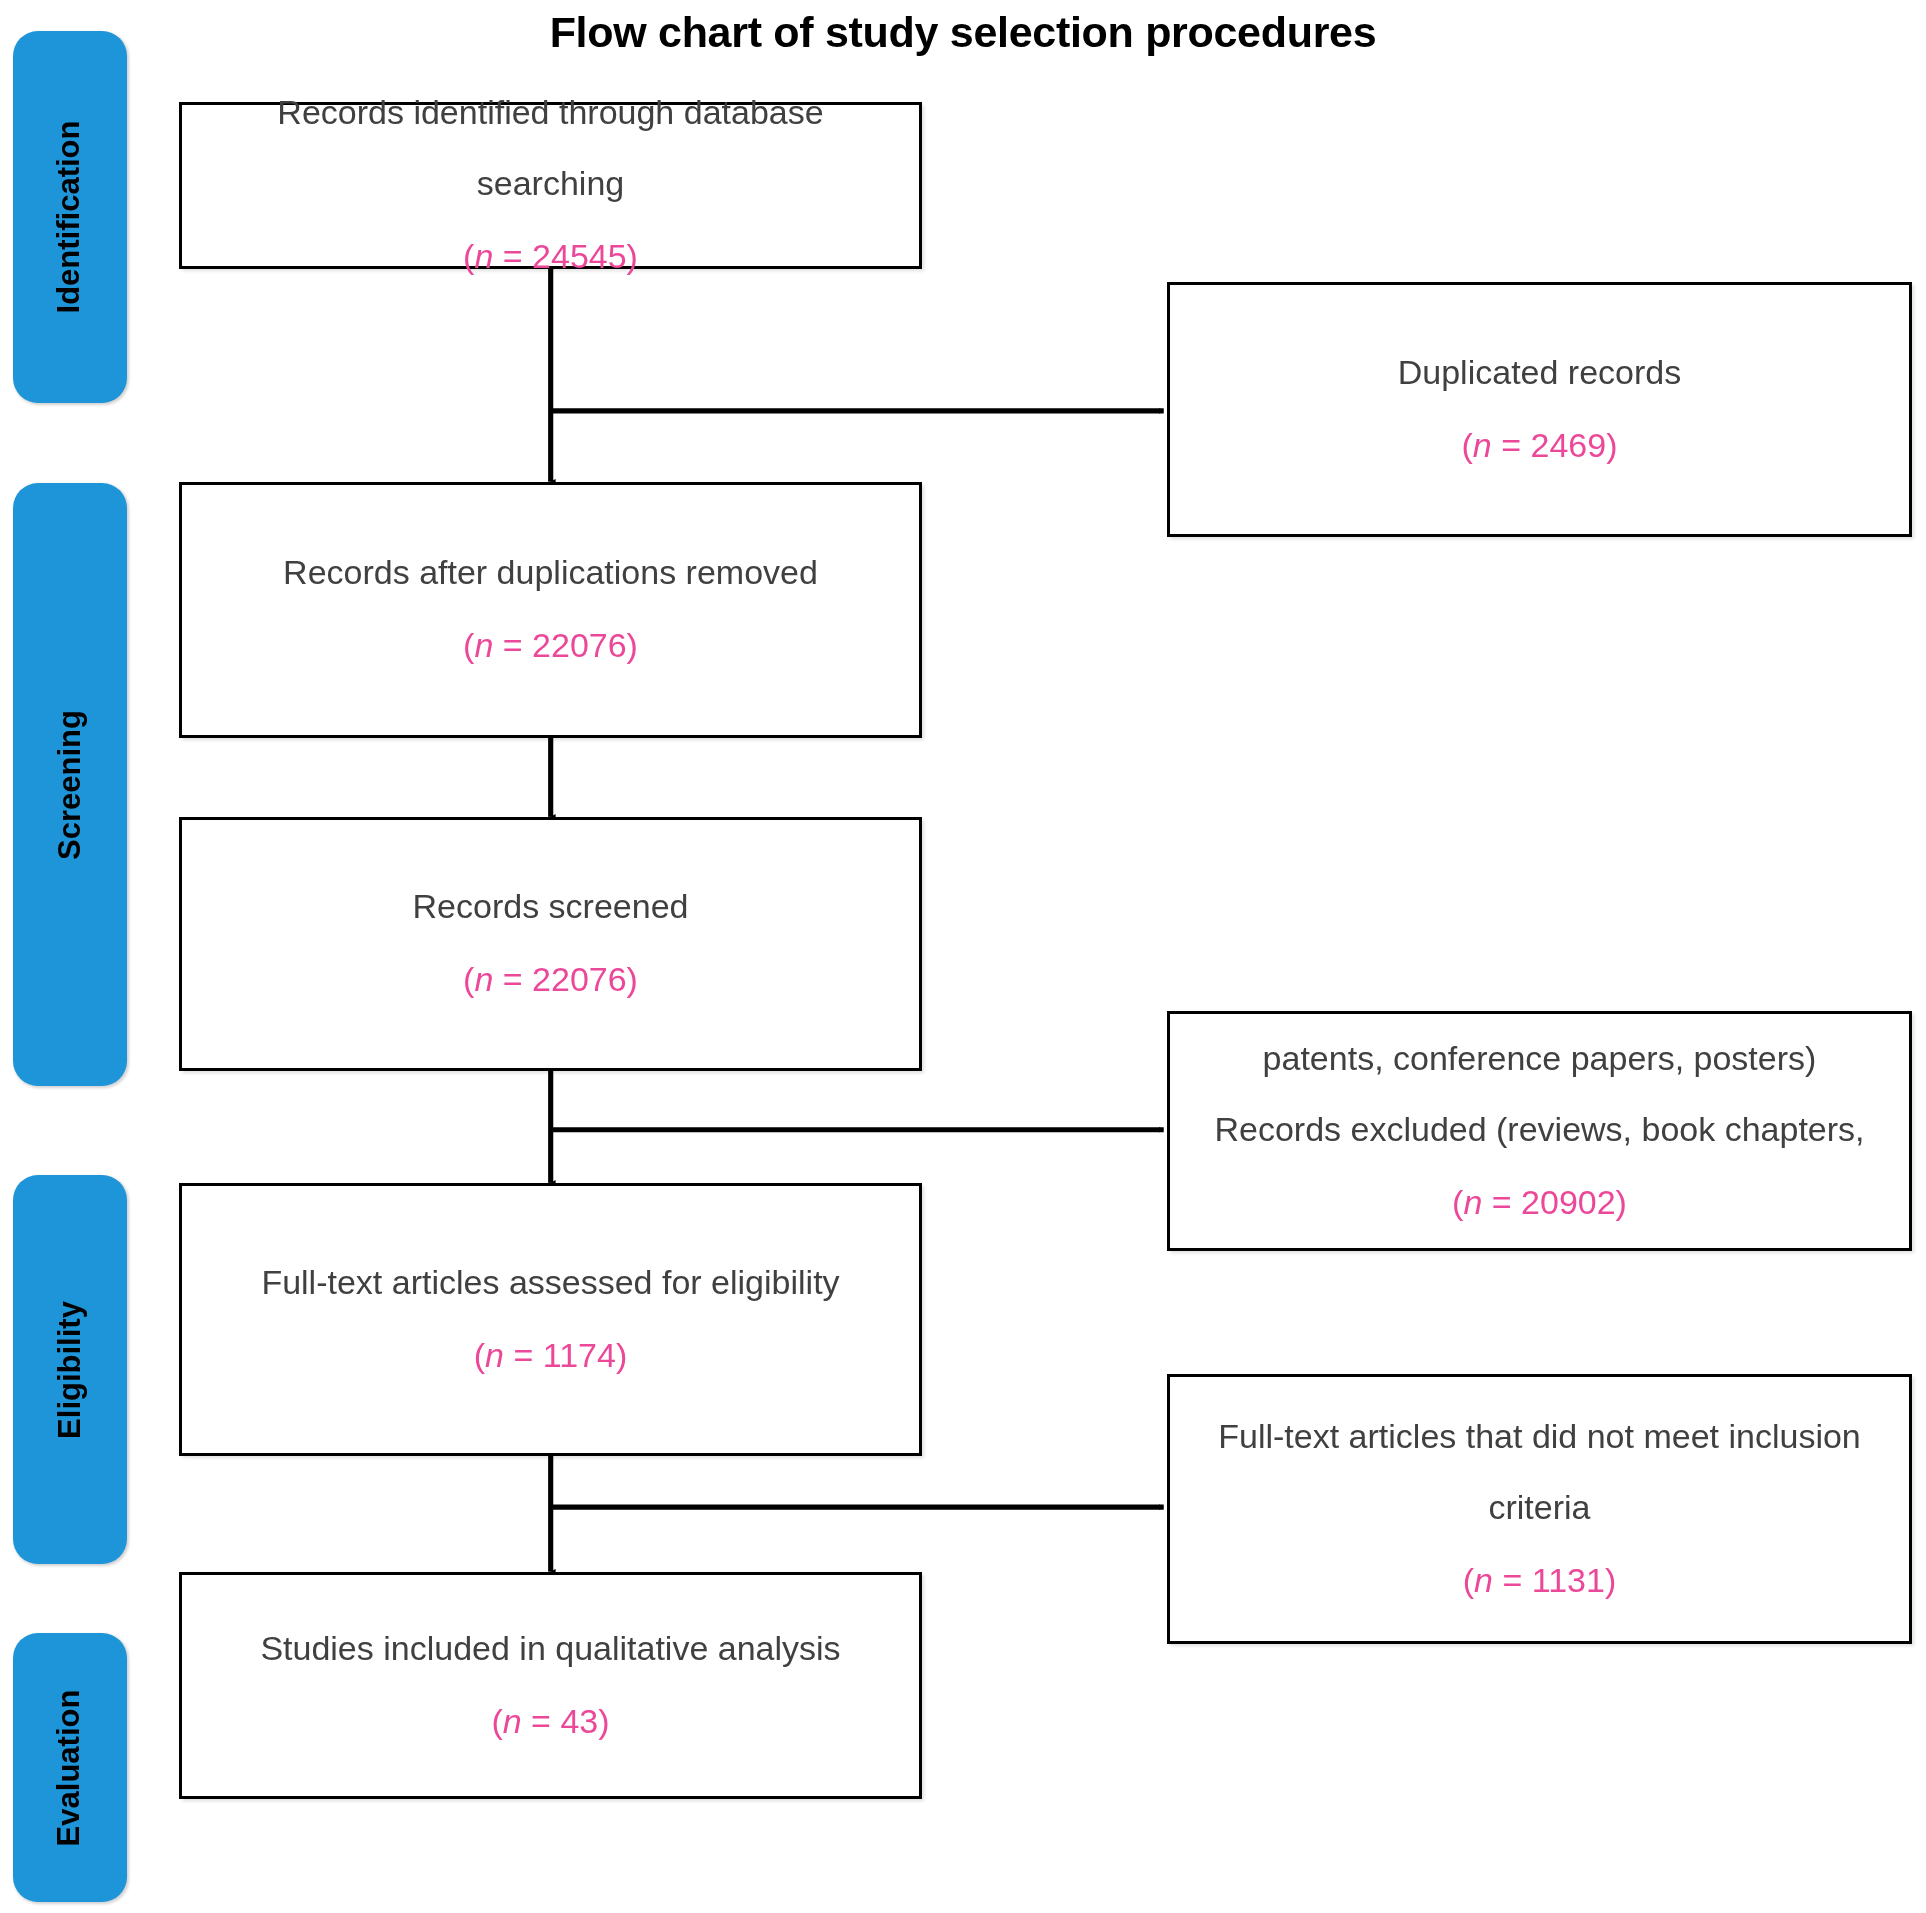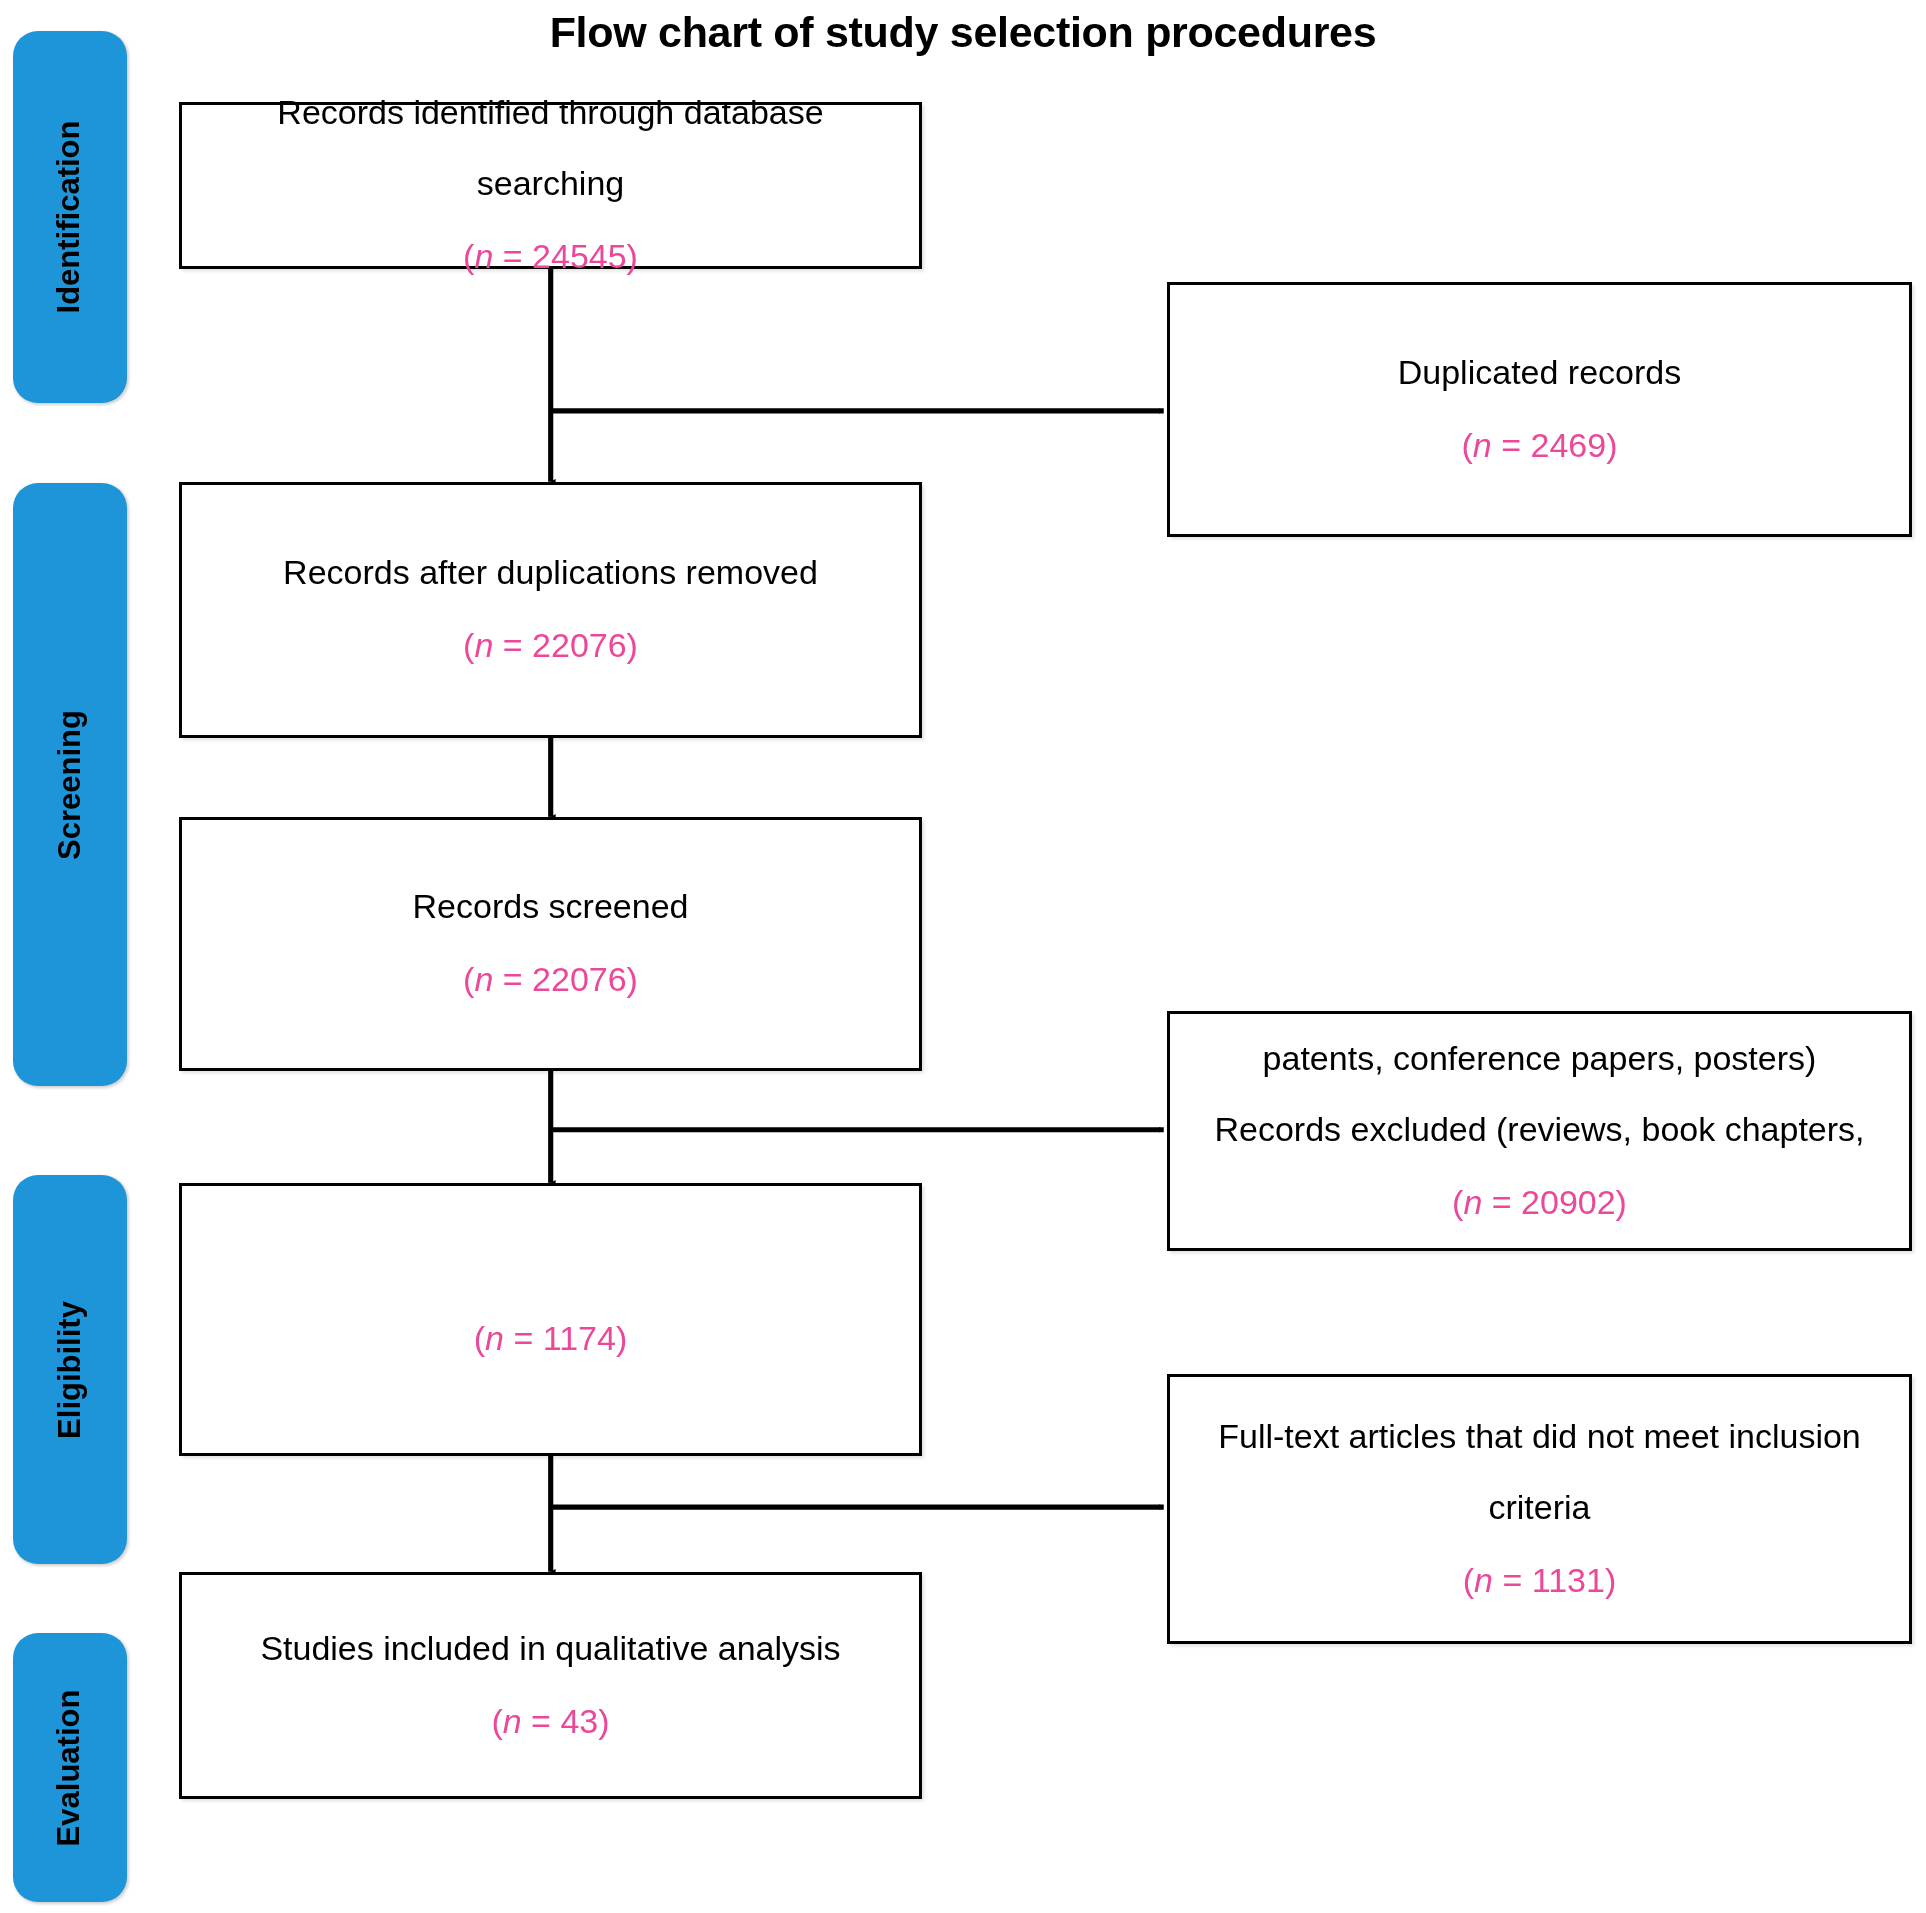--- a/index.html
+++ b/index.html
@@ -62,21 +62,21 @@
     flex-direction: column;
     align-items: center;
     justify-content: center;
     box-shadow: 3.4px 3.4px 3.4px rgba(0,0,0,0.12);
   }
   .flow-box .bx-line {
     font-size: 34px;
     line-height: 1.0;
     text-align: center;
     white-space: nowrap;
-    color: #000000;
+    color: #404040;
   }
   .flow-box .bx-line + .bx-line {
     margin-top: 37px;
   }
   .flow-box .bx-n {
     font-size: 34px;
     text-align: left;
     white-space: nowrap;
     margin-top: 37px;
     color: #ec4899;
@@ -164,20 +164,21 @@
     <div class="bx-line">Records after duplications removed</div>
     <div class="bx-n"><span>(</span><i>n</i><span> = </span><span>22076</span><span>)</span></div>
   </div>
 
   <div class="flow-box" style="left:179px; top:817px; width:743px; height:254px;">
     <div class="bx-line">Records screened</div>
     <div class="bx-n"><span>(</span><i>n</i><span> = </span><span>22076</span><span>)</span></div>
   </div>
 
   <div class="flow-box" style="left:179px; top:1183px; width:743px; height:273px;">
+    <div class="bx-line">Full-text articles assessed for eligibility</div>
     <div class="bx-n"><span>(</span><i>n</i><span> = </span><span>1174</span><span>)</span></div>
   </div>
 
   <div class="flow-box" style="left:179px; top:1572px; width:743px; height:227px;">
     <div class="bx-line">Studies included in qualitative analysis</div>
     <div class="bx-n"><span>(</span><i>n</i><span> = </span><span>43</span><span>)</span></div>
   </div>
 
   <div class="flow-box" style="left:1167px; top:282px; width:745px; height:255px;">
     <div class="bx-line">Duplicated records</div>

